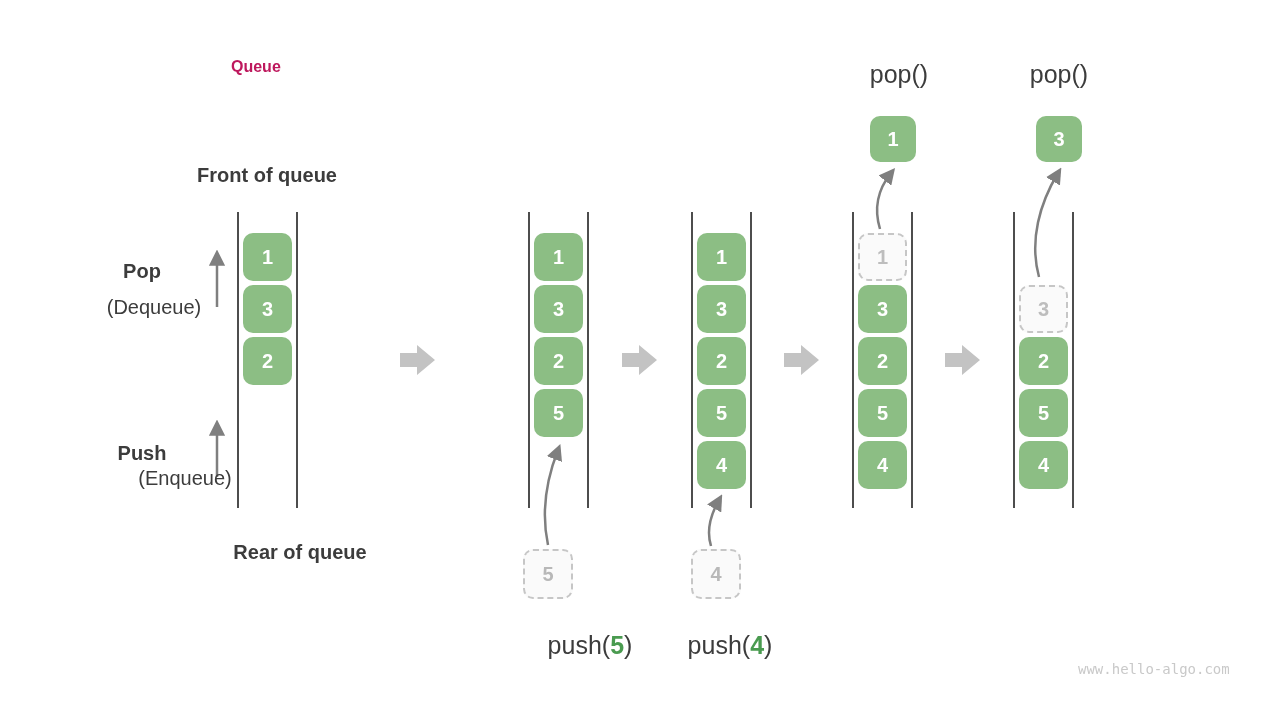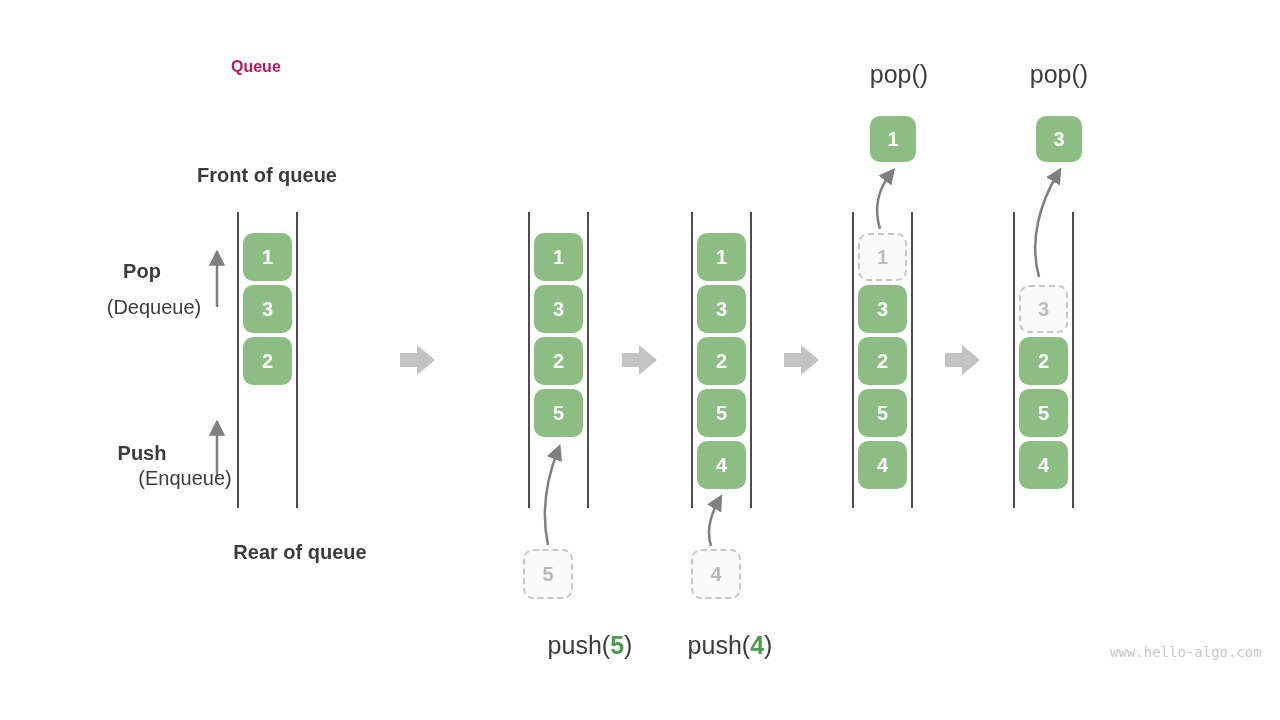--- a/index.html
+++ b/index.html
@@ -97,25 +97,24 @@
     color: #3C3C3C;
     font-size: 25px;
     white-space: nowrap;
   }
   .mono-label .arg {
     color: #4A9B50;
     font-weight: bold;
   }
   .watermark {
     position: absolute;
-    left: 1078px; top: 644px;
+    left: 1078px; top: 661px;
     font-family: "DejaVu Sans Mono", monospace;
     font-size: 14px;
     color: #C9C9C9;
-    margin-left: 32px;
   }
 </style>
 </head>
 <body>
 
 <div id="canvas">
 
   <svg id="arrow-layer" viewBox="0 0 1280 720">
     <defs>
       <marker id="ah" viewBox="0 0 10 10" refX="6" refY="5" markerWidth="6.5" markerHeight="6.5" orient="auto-start-reverse">

